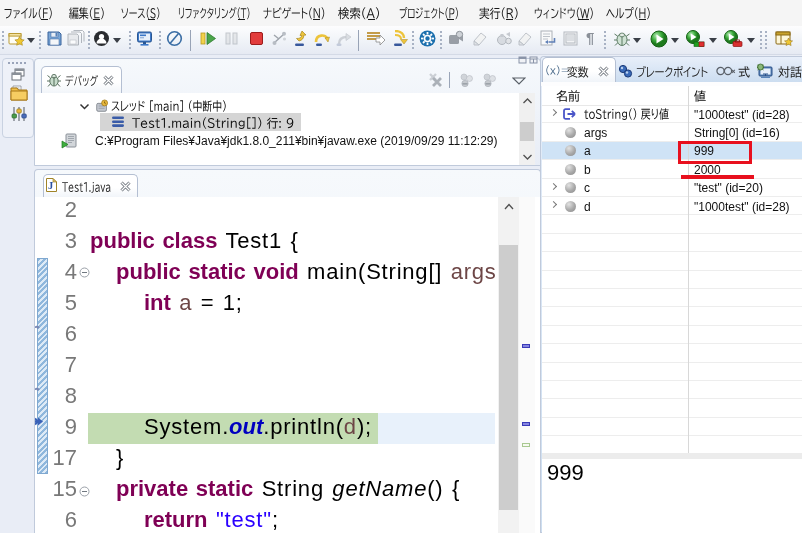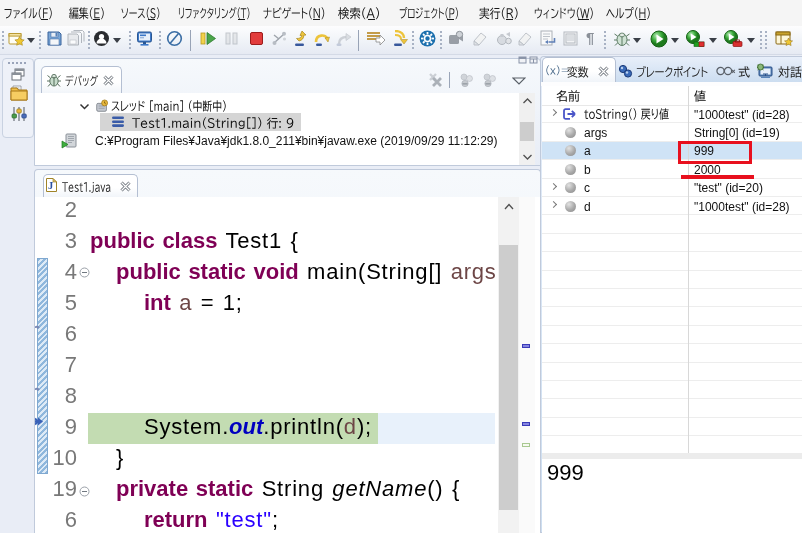--- a/index.html
+++ b/index.html
@@ -441,22 +441,22 @@
 
 <div class="abs" style="left:35px; top:197px; width:460px; height:336px; overflow:hidden; font-size:22px;">
 <div class="codeline" style="top:0px"><span class="lnum">2</span></div>
 <div class="codeline" style="top:31px"><span class="lnum">3</span><span class="code" style="left:55px"><span class="kw">public class</span> Test1 {</span></div>
 <div class="codeline" style="top:62px"><span class="lnum">4</span><span class="code" style="left:81px"><span class="kw">public static void</span> main(String[] <span class="lv">args</span>) {</span></div>
 <div class="codeline" style="top:93px"><span class="lnum">5</span><span class="code" style="left:109px"><span class="kw">int</span> <span class="lv">a</span> = 1;</span></div>
 <div class="codeline" style="top:124px"><span class="lnum">6</span></div>
 <div class="codeline" style="top:155px"><span class="lnum">7</span></div>
 <div class="codeline" style="top:186px"><span class="lnum">8</span></div>
 <div class="codeline" style="top:217px"><span class="lnum">9</span><span class="code" style="left:109px">System.<span class="sf">out</span>.println(<span class="lv">d</span>);</span></div>
-<div class="codeline" style="top:248px"><span class="lnum">10</span><span class="code" style="left:81px">}</span></div>
-<div class="codeline" style="top:279px"><span class="lnum">19</span><span class="code" style="left:81px"><span class="kw">private static</span> String <span class="im">getName</span>() {</span></div>
+<div class="codeline" style="top:248px"><span class="lnum">17</span><span class="code" style="left:81px">}</span></div>
+<div class="codeline" style="top:279px"><span class="lnum">15</span><span class="code" style="left:81px"><span class="kw">private static</span> String <span class="im">getName</span>() {</span></div>
 <div class="codeline" style="top:310px"><span class="lnum">6</span><span class="code" style="left:109px"><span class="kw">return</span> <span class="st">"test"</span>;</span></div>
 </div>
 <svg class="abs" style="left:79px; top:267px" width="11" height="11" viewBox="0 0 11 11">
     <circle cx="5.5" cy="5.5" r="4.5" fill="#fff" stroke="#9aa0a8"></circle>
     <line x1="3" y1="5.5" x2="8" y2="5.5" stroke="#707880"></line>
   </svg>
 <svg class="abs" style="left:79px; top:486px" width="11" height="11" viewBox="0 0 11 11">
     <circle cx="5.5" cy="5.5" r="4.5" fill="#fff" stroke="#9aa0a8"></circle>
     <line x1="3" y1="5.5" x2="8" y2="5.5" stroke="#707880"></line>
   </svg>
@@ -538,21 +538,21 @@
         <path d="M4.5 6 h7.5 M12 6 l-3.2-3.2 M12 6 l-3.2 3.2" stroke="#4a55c8" stroke-width="1.8" fill="none"></path>
       </svg>
 <svg class="abs" style="left:42px;top:3px" width="85" height="16" viewBox="0 0 85 16">
         <path d="M2.3663003663003663 1.6068750000000005V3.7807031250000005H4.157790927021696V4.6185937500000005H2.3663003663003663V9.02484375Q2.3663003663003663 9.52875 2.438151591997746 9.745546875Q2.5626937165398704 10.12640625 2.941110171879403 10.12640625Q3.4392786700479006 10.12640625 3.9422372499295575 9.70453125L4.191321499013807 10.483828125Q3.554240631163708 11.0053125 2.7974077204846437 11.0053125Q1.4945054945054945 11.0053125 1.4945054945054945 9.16546875V4.6185937500000005H0.1293322062552832V3.7807031250000005H1.4945054945054945V2.1693750000000005Z M7.961115807269653 3.5990625000000005Q9.144265990419836 3.5990625000000005 9.963369963369964 4.5834375000000005Q10.830374753451675 5.6205468750000005 10.830374753451675 7.3139062500000005Q10.830374753451675 8.304140625 10.53338968723584 9.09515625Q10.15018315018315 10.108828125 9.369399830938292 10.6303125Q8.722738799661876 11.06390625 7.941955480417018 11.06390625Q6.53367145674838 11.06390625 5.709777402085094 9.792421875Q5.063116370808678 8.796328125 5.063116370808678 7.3139062500000005Q5.063116370808678 5.3803125000000005 6.164835164835164 4.3314843750000005Q6.936038320653704 3.5990625000000005 7.961115807269653 3.5990625000000005ZM7.9371653987038595 4.5014062500000005Q7.060580445195829 4.5014062500000005 6.490560721329952 5.3920312500000005Q5.997182304874612 6.1596093750000005 5.997182304874612 7.3314843750000005Q5.997182304874612 8.163515625 6.25105663567202 8.8021875Q6.490560721329952 9.417421875 6.926458157227388 9.768984375Q7.386306001690617 10.138125 7.951535643843336 10.138125Q8.636517328825022 10.138125 9.158636235559312 9.593203125Q9.896308819385741 8.81390625 9.896308819385741 7.3256250000000005Q9.896308819385741 6.0658593750000005 9.326289095519865 5.2748437500000005Q8.765849535080303 4.5014062500000005 7.9371653987038595 4.5014062500000005Z M12.238658777120317 8.64984375Q13.258946182023106 10.05609375 14.820512820512821 10.05609375Q15.630036630036631 10.05609375 16.075514229360383 9.6459375Q16.5832628909552 9.1771875 16.5832628909552 8.386171875Q16.5832628909552 7.5892968750000005 16.0850943927867 7.1088281250000005Q15.677937447168217 6.7162500000000005 14.68160045083122 6.3002343750000005L14.15948154409693 6.0834375000000005Q13.191885038038885 5.6791406250000005 12.760777683854608 5.2689843750000005Q12.099746407438717 4.6361718750000005 12.099746407438717 3.5756250000000005Q12.099746407438717 2.3920312500000005 12.779938010707243 1.7006250000000005Q13.498450267681038 0.9623437500000005 14.68639053254438 0.9623437500000005Q16.142575373344606 0.9623437500000005 17.25866441251057 2.0404687500000005L16.779656241194704 2.8783593750000005Q15.893491124260356 1.8998437500000005 14.68160045083122 1.8998437500000005Q13.87686672302057 1.8998437500000005 13.445759368836292 2.3568750000000005Q13.062552831783602 2.7670312500000005 13.062552831783602 3.4701562500000005Q13.062552831783602 4.0502343750000005 13.402648633417865 4.4369531250000005Q13.776275007044239 4.8646875000000005 14.758241758241759 5.2572656250000005L15.328261482107637 5.4857812500000005Q16.48746125669203 5.9486718750000005 17.00479008171316 6.5873437500000005Q17.574809805579036 7.2904687500000005 17.574809805579036 8.327578125Q17.574809805579036 9.6459375 16.755705832628912 10.390078125Q16.041983657368274 11.04046875 14.801352493660186 11.04046875Q12.842209072978305 11.04046875 11.687799380107073 9.429140625Z M20.61651169343477 1.6068750000000005V3.7807031250000005H22.408002254156102V4.6185937500000005H20.61651169343477V9.02484375Q20.61651169343477 9.52875 20.68836291913215 9.745546875Q20.812905043674277 10.12640625 21.191321499013807 10.12640625Q21.689489997182307 10.12640625 22.192448577063963 9.70453125L22.44153282614821 10.483828125Q21.804451958298113 11.0053125 21.047619047619047 11.0053125Q19.744716821639898 11.0053125 19.744716821639898 9.16546875V4.6185937500000005H18.37954353338969V3.7807031250000005H19.744716821639898V2.1693750000000005Z M24.601859678782755 5.7377343750000005H24.640180332488026Q25.24852071005917 3.6107812500000005 26.52268244575937 3.6107812500000005Q26.920259227951536 3.6107812500000005 27.2603550295858 3.8041406250000005L26.9825302902226 4.8119531250000005Q26.73344604113835 4.6771875000000005 26.398140321217245 4.6771875000000005Q25.181459566074953 4.6771875000000005 24.688081149619613 7.1615625000000005V10.858828125H23.78754578754579V3.7807031250000005H24.649760495914343Z M28.30938292476754 0.9623437500000005H29.387151310228234V2.2689843750000005H28.30938292476754ZM28.395604395604398 3.7807031250000005H29.29613975767822V10.858828125H28.395604395604398Z M32.23245984784447 3.7807031250000005V5.0521875000000005Q32.67314736545506 4.3490625000000005 33.247957171034095 3.9857812500000005Q33.77965624119471 3.6459375000000005 34.32572555649479 3.6459375000000005Q35.044237813468584 3.6459375000000005 35.55677655677656 4.0795312500000005Q36.33276979430826 4.7416406250000005 36.33276979430826 6.3822656250000005V10.858828125H35.44181459566075V6.5170312500000005Q35.44181459566075 4.5951562500000005 34.210763595378985 4.5951562500000005Q33.73654550577628 4.5951562500000005 33.291067906452525 4.9232812500000005Q32.620456466610314 5.4037500000000005 32.261200338123416 6.3588281250000005V10.858828125H31.360664976049595V3.7807031250000005Z M42.986193293885606 3.7807031250000005V8.95453125Q42.986193293885606 10.448671875 42.36827275288814 11.198671875Q41.71682163989856 11.9896875 40.476190476190474 11.9896875Q39.06311637080868 11.9896875 38.090729783037474 11.075625L38.52662721893491 10.284609375Q39.29783037475345 11.075625 40.480980557903635 11.075625Q41.48210763595379 11.075625 41.88447449985912 10.2553125Q42.10481825866441 9.81 42.10481825866441 9.1771875V8.374453125Q41.85094392786701 8.784609375 41.434206818822204 9.030703125Q40.93124823894055 9.323671875 40.41870949563257 9.323671875Q39.609185686108766 9.323671875 38.96252465483235 8.808046875Q37.92786700479008 7.9935937500000005 37.92786700479008 6.4701562500000005Q37.92786700479008 5.1225000000000005 38.81882220343759 4.2728906250000005Q39.522964215271905 3.6107812500000005 40.43307974077205 3.6107812500000005Q41.434206818822204 3.6107812500000005 42.14313891236968 4.4017968750000005L42.2916314454776 3.7807031250000005ZM42.10481825866441 5.5912500000000005Q41.5731191885038 4.5248437500000005 40.49535080304311 4.5248437500000005Q39.98281205973514 4.5248437500000005 39.59002535925613 4.8178125000000005Q38.861932938856015 5.3568750000000005 38.861932938856015 6.4642968750000005Q38.861932938856015 7.1908593750000005 39.23555931248239 7.7299218750000005Q39.700197238658774 8.409609375 40.480980557903635 8.409609375Q41.295294449140606 8.409609375 41.83657368272753 7.7123437500000005Q41.985066215835445 7.5248437500000005 42.10481825866441 7.2611718750000005Z M47.25894618202311 11.702578125Q46.38236122851507 10.73578125 45.82192166807552 9.34125Q45.13214990138067 7.6244531250000005 45.13214990138067 5.9955468750000005Q45.13214990138067 4.1498437500000005 45.99915469146239 2.2396875000000005Q46.52606367990983 1.0912500000000005 47.25894618202311 0.3002343750000005H47.977458438996905Q47.33079740772049 1.2025781250000005 46.942800788954635 1.9642968750000005Q45.94646379261764 3.9096093750000005 45.94646379261764 6.0072656250000005Q45.94646379261764 7.9877343750000005 46.837418991265146 9.827578125Q47.25415610030995 10.694765625 47.977458438996905 11.702578125Z M49.35221189067343 11.702578125Q49.994082840236686 10.800234375 50.38686954071569 10.03265625Q51.38320653705269 8.093203125 51.38320653705269 6.0072656250000005Q51.38320653705269 4.0150781250000005 50.49225133840518 2.1752343750000005Q50.07551422936039 1.3197656250000005 49.35221189067343 0.3002343750000005H50.070724147647226Q50.947309101155255 1.2728906250000005 51.50774866159482 2.6615625000000005Q52.19752042828966 4.3783593750000005 52.19752042828966 6.0014062500000005Q52.19752042828966 7.8471093750000005 51.32572555649479 9.757265625Q50.803606649760496 10.9115625 50.070724147647226 11.702578125Z M62.582417582417584 5.5092187500000005V6.8978906250000005H66.31389123696816V7.6889062500000005H62.85545224006763Q63.89969005353621 10.015078125 66.26599041983657 10.794375L65.7534516765286 11.6615625Q64.38348830656523 11.022890625 63.57396449704142 10.14984375Q62.81713158636236 9.32953125 62.328543251620175 8.163515625Q61.72978303747534 10.694765625 58.93716539870386 11.69671875L58.45336714567484 10.893984375Q61.1789236404621 10.12640625 61.710622710622715 7.6889062500000005H58.72161172161172Q58.61143984220907 8.95453125 58.367145674837985 9.81Q58.11327134404058 10.683046875 57.57199211045365 11.550234375L57.001972386587774 10.905703125Q57.69174415328261 9.815859375 57.89292758523528 8.169375Q58.02225979149056 7.0736718750000005 58.02225979149056 5.3392968750000005V2.7494531250000005H65.4995773457312V5.5092187500000005ZM61.80642434488588 5.5092187500000005H58.79825302902226Q58.7934629473091 6.2650781250000005 58.76951253874331 6.8978906250000005H61.80642434488588ZM64.73316427162581 3.4935937500000005H58.79825302902226V4.7650781250000005H64.73316427162581ZM57.35643843336151 0.8627343750000005H65.9498450267681V1.6654687500000005H57.35643843336151Z M70.25612848689772 5.7025781250000005Q69.81065088757397 6.6693750000000005 69.35080304311074 7.1908593750000005Q68.94843617920542 7.6420312500000005 68.65145111298958 7.6420312500000005Q67.76528599605523 7.6420312500000005 67.76528599605523 4.4076562500000005Q67.76528599605523 2.7963281250000005 68.07185122569739 0.9213281250000005L68.8334742180896 1.0560937500000005Q68.54127923358693 3.0482812500000005 68.54127923358693 4.4310937500000005Q68.54127923358693 6.4935937500000005 68.7999436460975 6.4935937500000005Q68.88616511693435 6.4935937500000005 69.09213863060018 6.2299218750000005Q69.49929557621866 5.7025781250000005 69.7962806424345 4.9584375000000005ZM69.8537616229924 10.401796875Q71.30515638207946 9.909609375 72.06198929275853 8.831484375Q72.94336432797972 7.5775781250000005 72.94336432797972 5.0814843750000005Q72.94336432797972 3.2885156250000005 72.64158918005073 0.8861718750000005L73.43674274443505 0.7924218750000005Q73.75767821921669 3.1420312500000005 73.75767821921669 5.1283593750000005Q73.75767821921669 8.169375 72.59368836291914 9.58734375Q71.77458438996901 10.589296875 70.27528881375035 11.210390625Z M81.61820231051001 3.2767968750000005H83.83601014370247V9.300234375H79.68300929839393V3.2767968750000005H80.87573964497042Q80.93801070724149 2.9076562500000005 81.01944209636518 2.2924218750000005H78.14060298675685V1.5131250000000005H81.1104536489152Q81.17272471118626 0.9564843750000005 81.23499577345733 0.2767968750000005L82.01098901098902 0.3471093750000005Q81.93913778529165 1.0326562500000005 81.87686672302058 1.5131250000000005H84.6311637080868V2.2924218750000005H81.7714849253311Q81.72837418991266 2.6264062500000005 81.63736263736264 3.1537500000000005ZM83.09833755987603 4.0092187500000005H80.37757114680193V5.0404687500000005H83.09833755987603ZM80.37757114680193 5.7377343750000005V6.7572656250000005H83.09833755987603V5.7377343750000005ZM80.37757114680193 7.4545312500000005V8.5678125H83.09833755987603V7.4545312500000005ZM77.24485770639617 3.1068750000000005V11.702578125H76.51676528599607V5.1049218750000005Q76.13355874894337 6.0072656250000005 75.67371090448015 6.8275781250000005L75.32882502113273 5.8783593750000005Q76.5119752042829 3.6869531250000005 77.2065370526909 0.2299218750000005L77.93941955480418 0.4584375000000005Q77.58016342631728 2.0463281250000005 77.24485770639617 3.1068750000000005ZM78.81121442659905 10.284609375H84.80360664976051V11.075625H78.81121442659905V11.702578125H78.08312200619893V4.3783593750000005H78.81121442659905Z" fill="#111111"></path>
       </svg>
 <span class="vval">"1000test" (id=28)</span>
 </div>
 <div class="vrow" style="top:37.4px">
 <div class="sphere"></div>
 <span class="vname">args</span>
-<span class="vval">String[0]  (id=19)</span>
+<span class="vval">String[0]  (id=16)</span>
 </div>
 <div class="vrow" style="top:55.8px; background:#cfe3f6; height:18.4px">
 <div class="sphere"></div>
 <span class="vname">a</span>
 <span class="vval">999</span>
 </div>
 <div class="vrow" style="top:74.19999999999999px">
 <div class="sphere"></div>
 <span class="vname">b</span>
 <span class="vval">2000</span>

